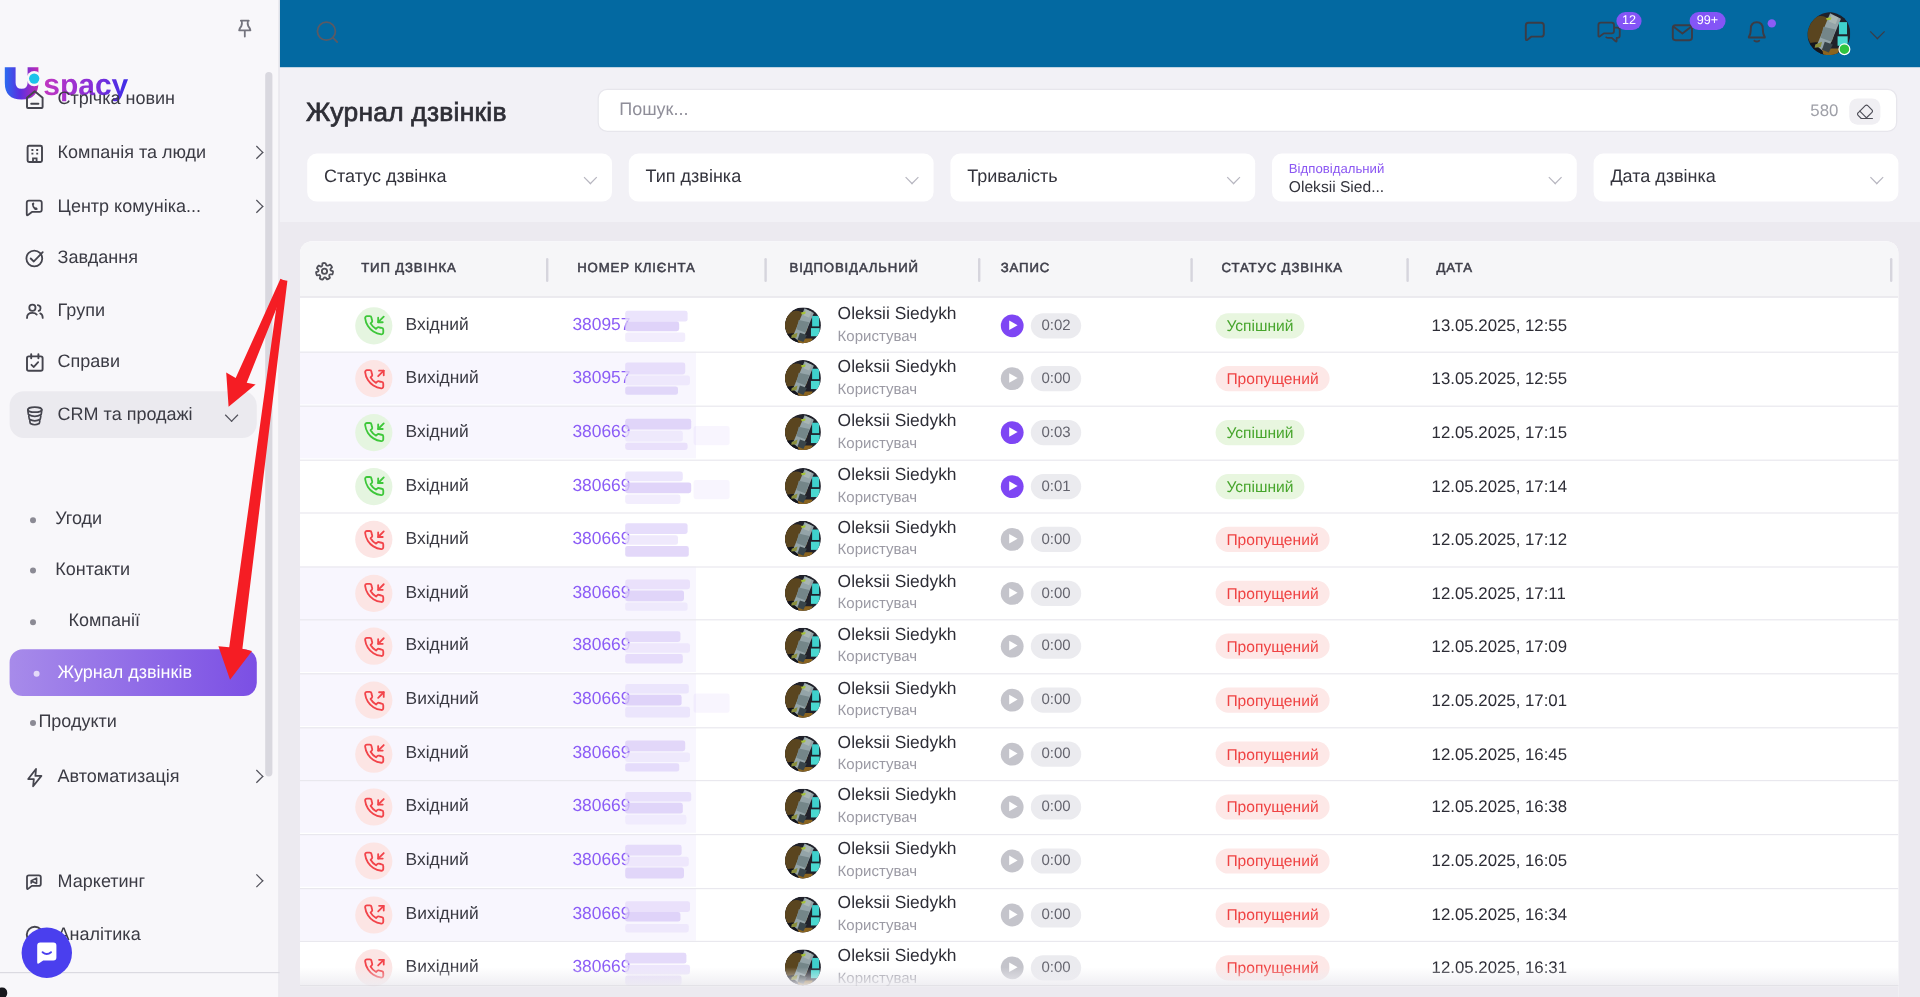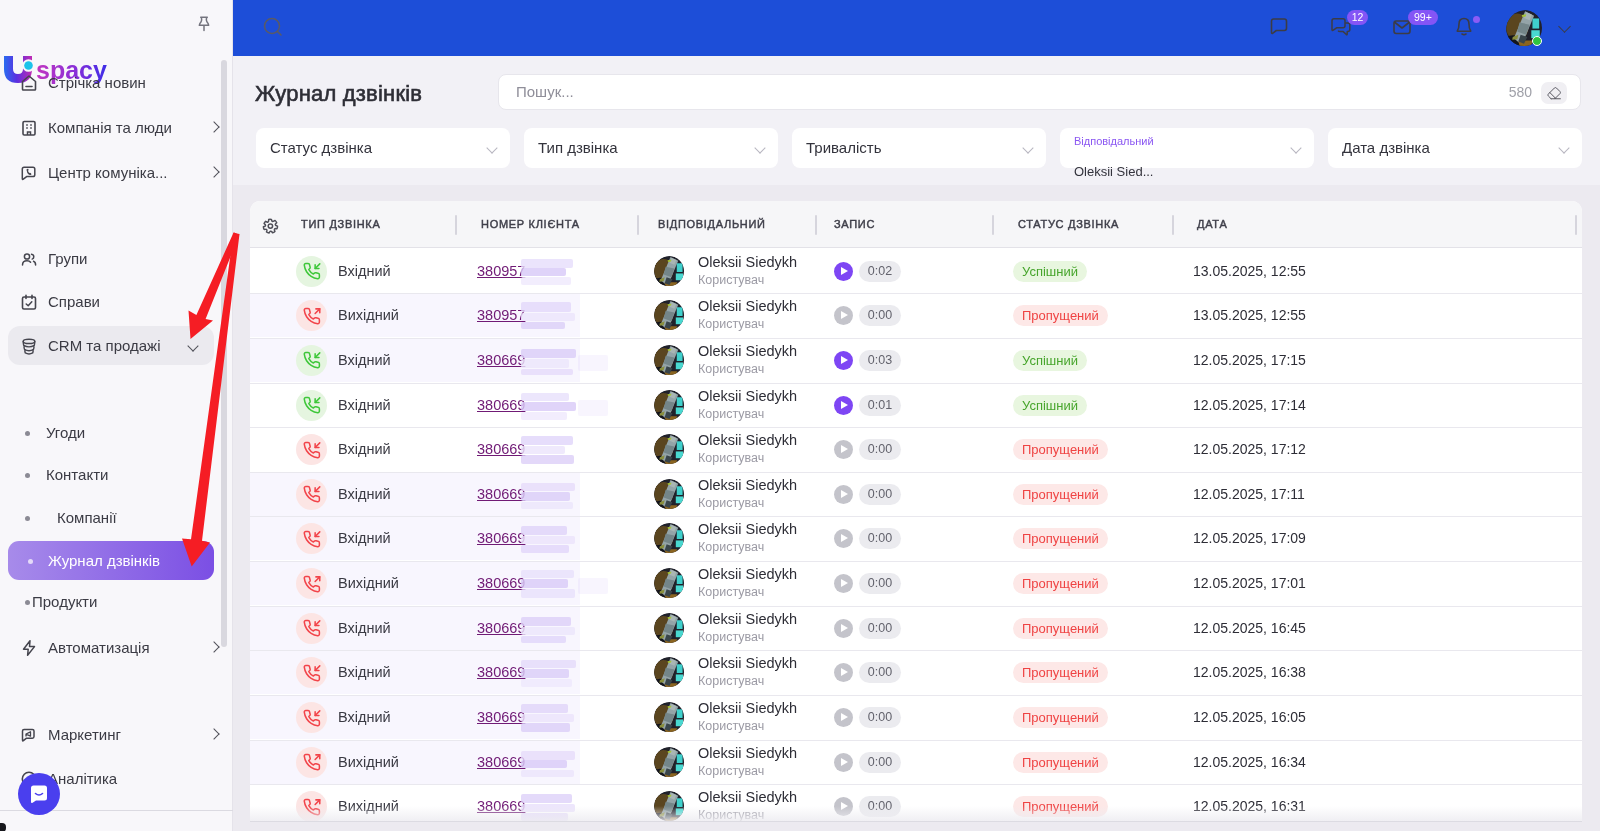--- a/index.html
+++ b/index.html
@@ -24,55 +24,55 @@
   #jpill { position:absolute; left:8px; top:541px; width:206px; height:39px; border-radius:11px;
     background:linear-gradient(90deg,#a78bea,#7b4fe4); }
   #jpill .dot { position:absolute; left:20px; top:17.5px; width:5px; height:5px; border-radius:50%; background:#e4daf8; }
   #jpill .tx { position:absolute; left:40px; line-height:39px; font-size:15px; color:#fff; white-space:nowrap; }
   #sidesep { position:absolute; left:0; top:810px; width:233px; height:1px; background:#dbdae1; }
   #fab { position:absolute; left:18px; top:773px; width:42px; height:42px; border-radius:50%;
     background:#4a3fee; z-index:8; }
   #corner { position:absolute; left:-3px; top:823px; width:9px; height:9px; border-radius:4px; background:#17171c; z-index:9;}
 
   
-  #topbar { position:absolute; left:233px; top:0; width:1367px; height:56px; background:#1d4ed8; }
+  #topbar { position:absolute; left:233px; top:0; width:1367px; height:56px; background:#0369a1; }
   #headband { position:absolute; left:233px; top:56px; width:1367px; height:129px; background:#f2f1f6; }
 
   
   #title { position:absolute; left:255px; top:81px; font-size:22px; font-weight:400; color:#2e2e36; -webkit-text-stroke:0.6px #2e2e36; letter-spacing:0.2px; }
   #search { position:absolute; left:498px; top:74px; width:1083px; height:36px; background:#fff;
     border:1px solid #e7e6ec; border-radius:8px; }
   #search .ph { position:absolute; left:17px; top:0; line-height:34px; font-size:15px; color:#8f8e99; }
   #search .cnt { position:absolute; right:48px; top:0; line-height:34px; font-size:14px; color:#9fa0a8; }
   #search .erase { position:absolute; right:13px; top:7px; width:26px; height:22px; background:#f0eff3; border-radius:7px; }
 
   .chip { position:absolute; top:128px; height:40px; background:#fff; border-radius:8px; }
   .chip .tx { position:absolute; left:14px; line-height:40px; font-size:15px; color:#33333c; white-space:nowrap; }
   .chip .chev { position:absolute; right:14px; top:16px; width:8px; height:8px;
     border-right:1.6px solid #b7b6c0; border-bottom:1.6px solid #b7b6c0; transform:rotate(45deg); }
   .chip .lab { position:absolute; left:14px; top:7px; font-size:11px; color:#8b57f2; }
-  .chip .val { position:absolute; left:14px; top:20px; font-size:13px; color:#33333c;margin-top:16px; }
+  .chip .val { position:absolute; left:14px; top:20px; font-size:13px; color:#33333c; }
 
   
   #card { position:absolute; left:250px; top:201px; width:1332px; height:630px;
     background:#fff; border-radius:10px 10px 0 0; overflow:hidden; }
   #thead { position:absolute; left:0; top:0; width:1332px; height:47px; background:#f6f6f8;
     border-bottom:1px solid #e3e2e8; }
   .hlab { position:absolute; top:0; line-height:47px; font-size:11px; font-weight:400;
     letter-spacing:0.7px; color:#3f3f4a; -webkit-text-stroke:0.45px #3f3f4a; }
   .vsep { position:absolute; top:14px; width:2px; height:20px; background:#d6d5dd; border-radius:1px; }
 
   .row { position:absolute; left:0; width:1332px; height:45px; background:#fff; }
   .row .sep { position:absolute; left:0; top:0; width:1332px; height:1px; background:#e9e8ee; }
   .row .tint { position:absolute; left:0; top:0; width:330px; height:44px; background:rgba(124,82,233,0.055); }
   .picon { position:absolute; left:46px; top:7px; width:31px; height:31px; border-radius:50%; }
   .picon.g { background:#e5f5e0; }
   .picon.r { background:#fce5e4; }
   .ctype { position:absolute; left:88px; top:0; line-height:45px; font-size:14.5px; color:#3a3a43; }
-  .num { position:absolute; left:227px; top:0; line-height:45px; font-size:14.5px; color:#701a75;text-decoration:underline; }
+  .num { position:absolute; left:227px; top:0; line-height:45px; font-size:14.5px; color:#8b5cf6; }
   .blur { position:absolute; left:271px; top:7px; width:57px; height:31px; }
   .b1 { position:absolute; left:0; border-radius:2px; opacity:0.82; }
   .avatar { position:absolute; left:404px; top:7px; width:31px; height:31px; border-radius:50%; overflow:hidden; }
   .nm { position:absolute; left:448px; top:5px; font-size:14.5px; color:#2d2d36; }
   .rl { position:absolute; left:448px; top:24px; font-size:12.5px; color:#9b9aa4; }
   .play { position:absolute; left:584px; top:13px; width:19px; height:19px; border-radius:50%; }
   .play.p { background:#7e46f4; } .play.gr { background:#c4c4cb; }
   .play .tri { position:absolute; left:7px; top:5px; width:0; height:0;
     border-left:7px solid #fff; border-top:4.5px solid transparent; border-bottom:4.5px solid transparent; }
   .tpill { position:absolute; left:609px; top:12px; width:42px; height:21px; background:#ebebef;
@@ -897,20 +897,27 @@
       <span class="chev"></span>
     </div>
 <div class="nav" style="top:153px;">
       <span class="ic"><svg width="20" height="20" viewBox="0 0 20 20" style="">
           <path d="M3.3 6 Q3.3 4.2 5.1 4.2 H14 Q15.8 4.2 15.8 6 V11.8 Q15.8 13.6 14 13.6 H7.6 L4.3 16.2 Q3.3 16.9 3.3 15.5 Z" fill="none" stroke="#45454e" stroke-width="1.5" stroke-linejoin="round"></path>
           <path d="M7.3 7.4 Q7.1 6.7 7.7 6.4 L8.4 6 Q8.9 5.8 9.1 6.3 Q9.6 7.5 8.9 8 Q9.3 9.3 10.5 9.9 Q11.2 9.3 12.1 10 L12.6 10.6 Q12.9 11.1 12.4 11.4 L11.7 11.8 Q10.9 12.1 10 11.6 Q8 10.4 7.3 7.4 Z" fill="#45454e" stroke="none" transform="rotate(8 10 9)"></path>
         </svg></span>
       <span class="tx">Центр комуніка...</span>
       <span class="chev"></span>
     </div>
+<div class="nav" style="top:195px;">
+      <span class="ic"><svg width="20" height="20" viewBox="0 0 20 20" style="">
+          <circle cx="9.6" cy="10.4" r="6.6" fill="none" stroke="#45454e" stroke-width="1.5"></circle>
+          <path d="M6.6 10.4 L9.2 12.9 L16.6 5.2" fill="none" stroke="#45454e" stroke-width="1.5" stroke-linecap="round" stroke-linejoin="round"></path>
+        </svg></span>
+      <span class="tx">Завдання</span>
+    </div>
 <div class="nav" style="top:239px;">
       <span class="ic"><svg width="20" height="20" viewBox="0 0 20 20" style="">
           <circle cx="8" cy="7.5" r="2.6" fill="none" stroke="#45454e" stroke-width="1.5"></circle>
           <path d="M3.5 16 Q3.5 11.8 8 11.8 Q10.5 11.8 11.6 13.2" fill="none" stroke="#45454e" stroke-width="1.5" stroke-linecap="round"></path>
           <path d="M12.5 5.3 Q14.8 5.6 14.8 7.8 Q14.8 9.6 13.2 10.1 M14.5 12.2 Q16.6 13 16.6 15.9" fill="none" stroke="#45454e" stroke-width="1.5" stroke-linecap="round"></path>
         </svg></span>
       <span class="tx">Групи</span>
     </div>
 <div class="nav" style="top:282px;">
       <span class="ic"><svg width="20" height="20" viewBox="0 0 20 20" style="">

